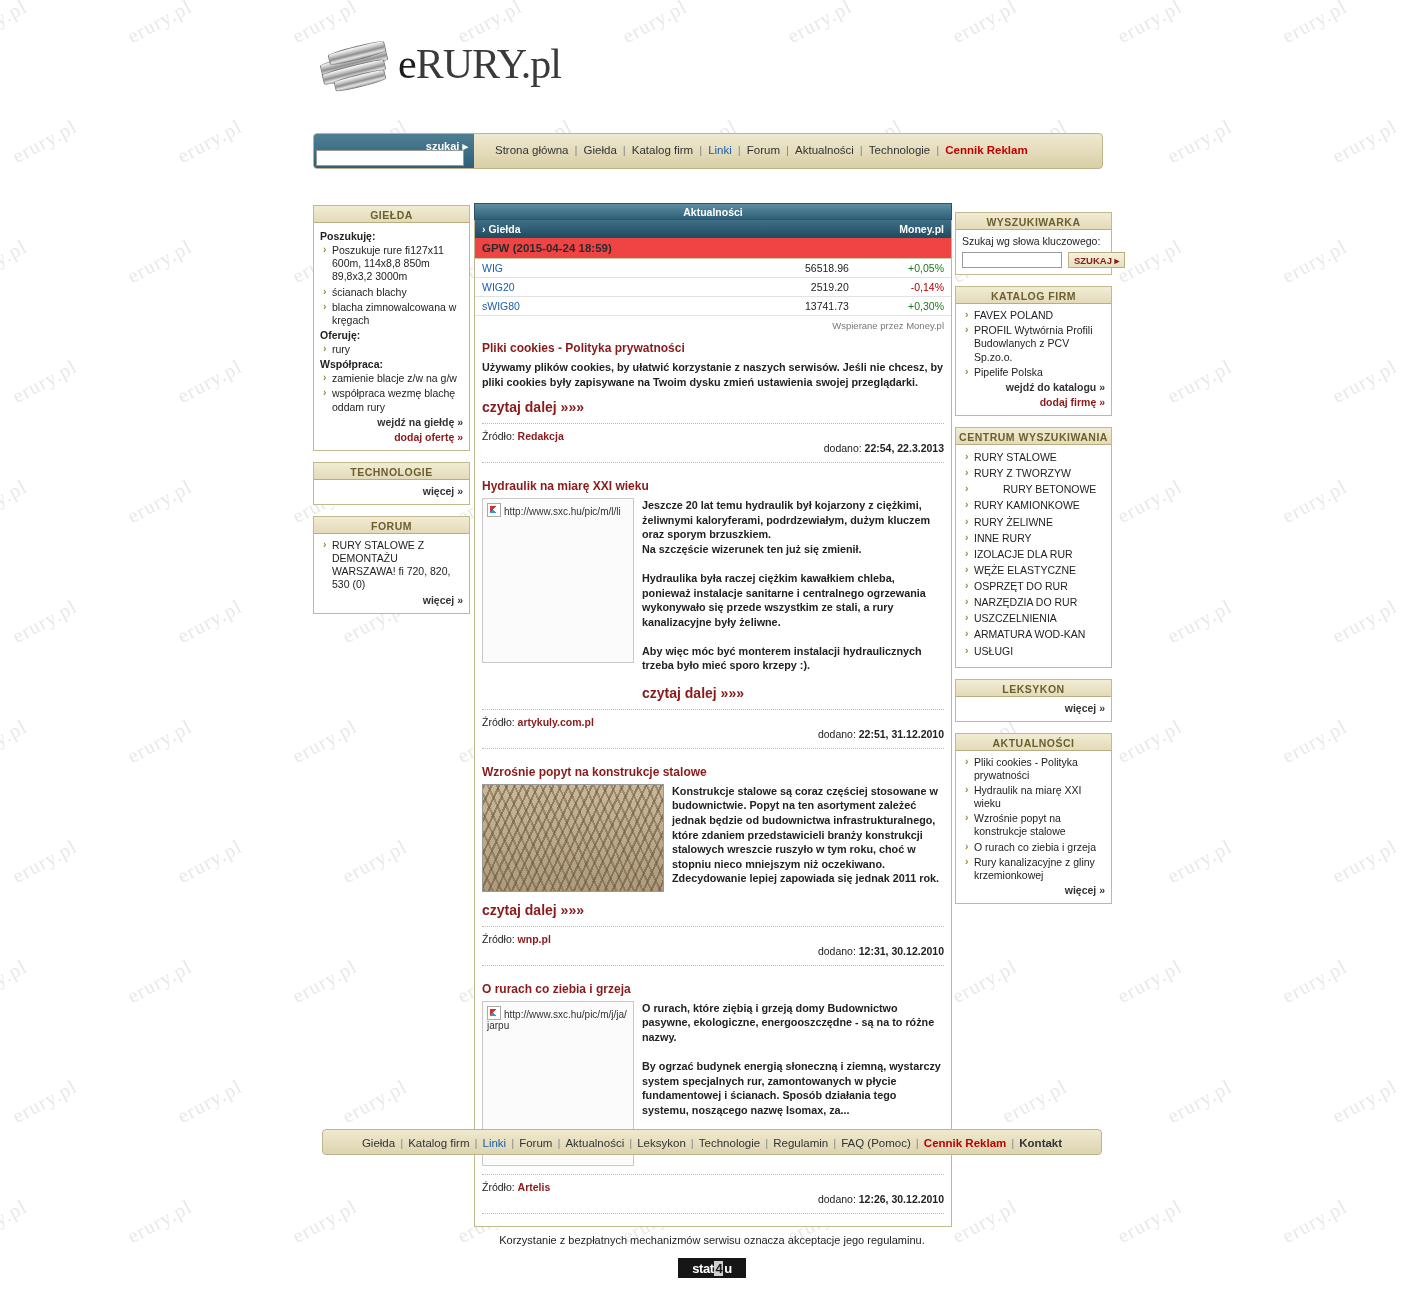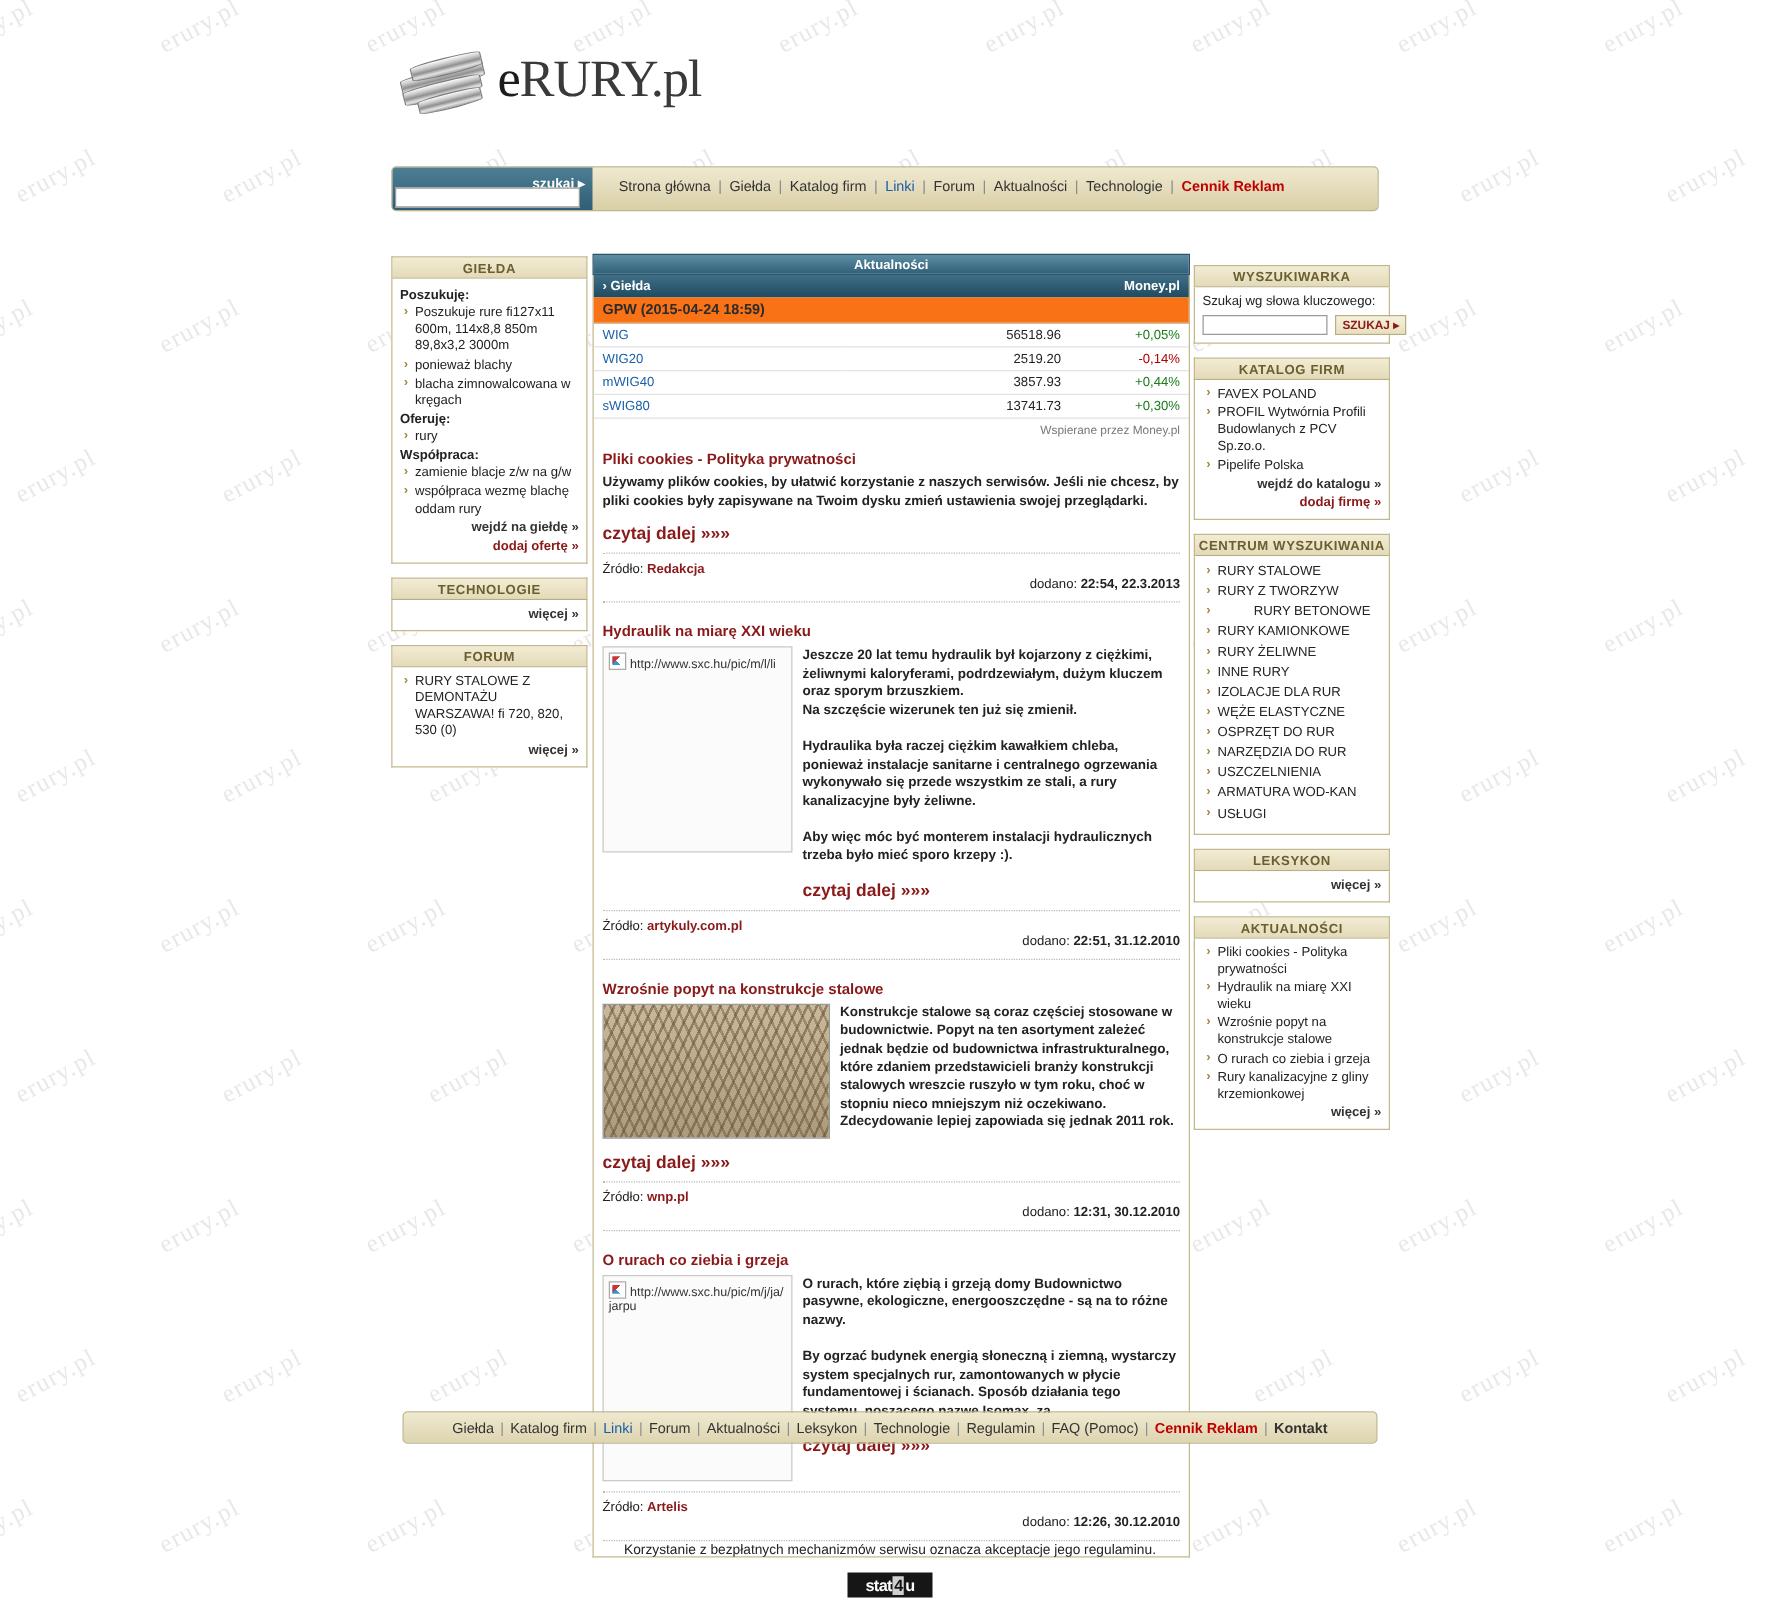--- a/index.html
+++ b/index.html
@@ -204,21 +204,21 @@
     color: #fff;
     font-size: 10.5px;
     font-weight: bold;
     display: flex;
     align-items: center;
     justify-content: space-between;
     padding: 0 7px;
     box-sizing: border-box;
   }
   .gielda-date {
-    background: #f97316;
+    background: #ef4444;
     height: 20px;
     line-height: 20px;
     padding-left: 7px;
     font-size: 11.5px;
     font-weight: bold;
     color: #2b2b2b;
     border-bottom: 1px solid #cfc8ab;
   }
   table.gpw { width: 100%; border-collapse: collapse; font-size: 10.5px; }
   table.gpw td { padding: 3px 7px; border-bottom: 1px solid #e2e2e2; }
@@ -493,21 +493,21 @@
   </div>
 
   <div class="col-left">
 
     <div class="box">
       <div class="box-head">GIEŁDA</div>
       <div class="box-body">
         <div class="sec-label">Poszukuję:</div>
         <ul class="arrow" id="gielda-poszukuje">
             <li><a href="#" style="color: rgb(34, 34, 34); text-decoration: none;">Poszukuje rure fi127x11 600m, 114x8,8 850m 89,8x3,2 3000m</a></li>
-            <li><a href="#" style="color: rgb(34, 34, 34); text-decoration: none;">ponieważ blachy</a></li>
+            <li><a href="#" style="color: rgb(34, 34, 34); text-decoration: none;">ścianach blachy</a></li>
             <li><a href="#" style="color: rgb(34, 34, 34); text-decoration: none;">blacha zimnowalcowana w kręgach</a></li>
           </ul>
         <div class="sec-label">Oferuję:</div>
         <ul class="arrow" id="gielda-oferuje">
             <li><a href="#" style="color: rgb(34, 34, 34); text-decoration: none;">rury</a></li>
           </ul>
         <div class="sec-label">Współpraca:</div>
         <ul class="arrow" id="gielda-wspolpraca">
             <li><a href="#" style="color: rgb(34, 34, 34); text-decoration: none;">zamienie blacje z/w na g/w</a></li>
             <li><a href="#" style="color: rgb(34, 34, 34); text-decoration: none;">współpraca wezmę blachę oddam rury</a></li>
@@ -549,25 +549,20 @@
           <tbody id="gpw-rows">
             <tr>
               <td class="sym">WIG</td>
               <td class="val">56518.96</td>
               <td class="chg">+0,05%</td>
             </tr>
             <tr>
               <td class="sym">WIG20</td>
               <td class="val">2519.20</td>
               <td class="chg neg">-0,14%</td>
-            </tr>
-            <tr>
-              <td class="sym">mWIG40</td>
-              <td class="val">3857.93</td>
-              <td class="chg">+0,44%</td>
             </tr>
             <tr>
               <td class="sym">sWIG80</td>
               <td class="val">13741.73</td>
               <td class="chg">+0,30%</td>
             </tr>
           </tbody>
         </table>
       <div class="gpw-foot">Wspierane przez Money.pl</div>
 

